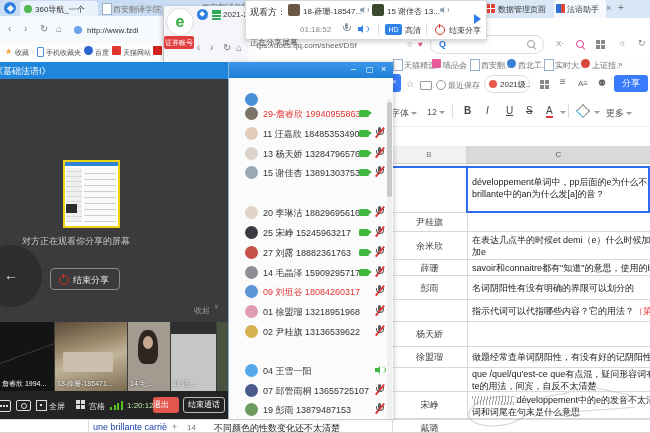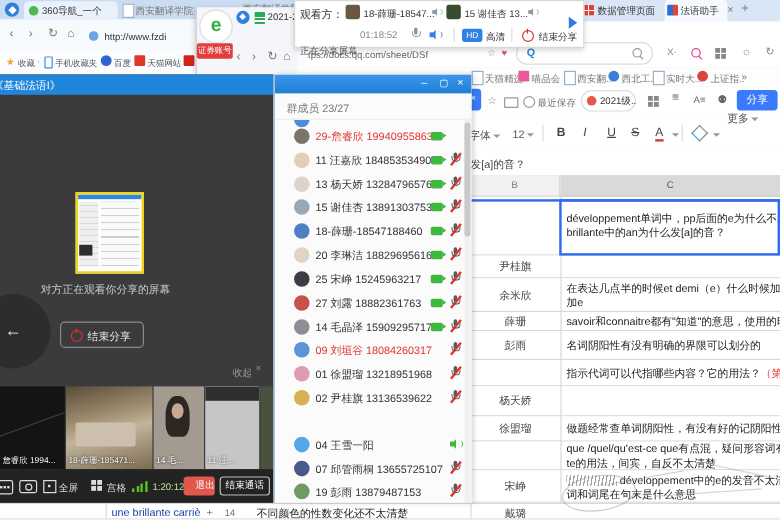--- a/index.html
+++ b/index.html
@@ -140,25 +140,22 @@
     <span class="vdiv" style="left:452px;top:104px;height:14px"></span>
     <span class="abs t10" style="left:464px;top:105px;font-weight:bold;color:#444">B</span>
     <span class="abs t10" style="left:486px;top:105px;font-style:italic;color:#444">I</span>
     <span class="abs t10" style="left:506px;top:105px;text-decoration:underline;color:#444">U</span>
     <span class="abs t10" style="left:526px;top:105px;text-decoration:line-through;color:#444">S</span>
     <span class="abs t10" style="left:546px;top:105px;color:#444;border-bottom:2px solid #e03434"><span>A</span></span>
     <i class="car abs" style="left:558px;top:111px"></i>
     <span class="vdiv" style="left:568px;top:104px;height:14px"></span>
     <span class="abs" style="left:578px;top:106px;width:8px;height:8px;background:#fff;border:1px solid #888;transform:rotate(45deg);border-bottom-color:#3ab0e0"></span>
     <i class="car abs" style="left:592px;top:111px"></i>
-    <span class="abs t9" style="left:606px;top:93px;color:#555"><span>更多</span><i class="car"></i></span>
-
-    <div class="abs" style="left:388px;top:126px;width:262px;height:20px;background:#fff;border-bottom:1px solid #e0e0e0">
-      <span class="abs t9" style="left:4px;top:5px;color:#444;white-space:nowrap">发[a]的音？</span>
-    </div>
+    <span class="abs t9" style="left:606px;top:107px;color:#555"><span>更多</span><i class="car"></i></span>
+
 
     <div class="abs" style="left:392px;top:146px;width:75px;height:18px;background:#f1f1f1;border:1px solid #d5d5d5;border-width:0 1px 1px 0;box-sizing:border-box;text-align:center">
       <span class="t8 gray" style="line-height:18px">B</span>
     </div>
     <div class="abs" style="left:467px;top:146px;width:183px;height:18px;background:#d9d9d9;border-bottom:1px solid #c5c5c5;box-sizing:border-box;text-align:center">
       <span class="t8" style="line-height:18px;color:#555">C</span>
     </div>
 
     <div class="srow" style="top:164px;height:4px"></div>
     <div class="srow" style="top:168px;height:45px">
@@ -305,21 +302,21 @@
     <div class="abs" style="left:0;top:0;width:228px;height:17px;background:#1f86dc">
       <span class="abs t9 white" style="left:-6px;top:3px;white-space:nowrap">《基础法语I》</span>
     </div>
 
     <div class="abs" style="left:63px;top:98px;width:53px;height:64px;border:2px solid #f0d414;background:#fff;overflow:hidden">
       <div class="abs" style="left:0;top:0;width:100%;height:4px;background:#2f86d8"></div>
       <div class="abs" style="left:1px;top:6px;width:16px;height:54px;background:repeating-linear-gradient(0deg,#d8d8d8 0 1px,transparent 1px 5px),#efefef"></div>
       <div class="abs" style="left:19px;top:6px;width:32px;height:54px;background:repeating-linear-gradient(0deg,#cfcfcf 0 1px,transparent 1px 6px),#fafafa"></div>
       <div class="abs" style="left:1px;top:42px;width:11px;height:9px;background:#2c2c2c"></div>
     </div>
-    <span class="abs t9" style="left:34px;top:173px;color:#c9c9c9;white-space:nowrap">对方正在观看你分享的屏幕</span>
+    <span class="abs t9" style="left:22px;top:173px;color:#c9c9c9;white-space:nowrap">对方正在观看你分享的屏幕</span>
 
     <div class="abs cir" style="left:-20px;top:183px;width:62px;height:62px;background:#2d2d2f">
       <span class="abs t10 white" style="left:24px;top:22px;font-size:14px;color:#e8e8e8">←</span>
     </div>
 
     <div class="abs" style="left:50px;top:206px;width:68px;height:20px;border:1px solid #8a8a8a;border-radius:4px">
       <span class="pwr" style="left:8px;top:6px"></span>
       <span class="abs t9" style="left:22px;top:5px;color:#e8e8e8">结束分享</span>
     </div>
 
@@ -352,38 +349,35 @@
       <span class="abs t8" style="left:49px;top:10px;color:#ddd">全屏</span>
       <span class="grd9 lt" style="left:76px;top:9px"></span>
       <span class="abs t8" style="left:89px;top:10px;color:#ddd">宫格</span>
       <span class="sig" style="left:110px;top:9px">
           <i></i>
           <i></i>
           <i></i>
           <i></i>
         </span>
       <span class="abs t8" style="left:127px;top:10px;color:#bfe39a">1:20:12</span>
-      <div class="abs" style="left:153px;top:6px;width:26px;height:16px;background:#e2574c;border-radius:3px;text-align:right">
+      <div class="abs" style="left:153px;top:6px;width:26px;height:16px;background:#e2574c;border-radius:3px;text-align:left">
         <span class="t8 white" style="line-height:16px">退出</span>
       </div>
       <div class="abs" style="left:183px;top:6px;width:42px;height:16px;border:1px solid #bbb;border-radius:3px;text-align:center;box-sizing:border-box">
         <span class="t8 white" style="line-height:14px">结束通话</span>
       </div>
     </div>
   </div>
 
   <div class="abs" style="left:228px;top:62px;width:164px;height:357px;background:#fbfbfb;border-left:1px solid #8fb6d8;box-shadow:2px 0 4px rgba(0,0,0,.15);overflow:hidden">
     <div class="abs" style="left:0;top:0;width:164px;height:16px;background:linear-gradient(#3b97ea,#1f7fd6)">
       <span class="abs t9 white" style="left:122px;top:2px">–</span>
       <span class="abs t8 white" style="left:137px;top:3px">▢</span>
       <span class="abs t9 white" style="left:152px;top:2px">×</span>
     </div>
-    <div class="abs" style="left:0;top:16px;width:164px;height:21px;background:#fbfbfb;border-bottom:1px solid #eee;z-index:2">
-      <span class="abs t9 gray" style="left:10px;top:6px">群成员 23/27</span>
-    </div>
 
     <span class="av" style="left:16px;top:31px;background:#4a90d9;z-index:1"></span>
 
     <div class="mrow" style="top:42px">
       <span class="av" style="left:16px;top:3px;background:#7d7468"></span>
       <span class="mname red">29-詹睿欣 19940955863</span>
       <span class="cam" style="left:130px;top:6px"></span>
     </div>
     <div class="mrow" style="top:62px">
       <span class="av" style="left:16px;top:3px;background:#e3cdb9"></span>
@@ -397,28 +391,20 @@
       <span class="av" style="left:16px;top:3px;background:#dcd3cb"></span>
       <span class="mname">13 杨天娇 13284796576</span>
       <span class="cam" style="left:130px;top:6px"></span>
       <span class="micm" style="left:146px;top:3px">
           <i></i>
         </span>
     </div>
     <div class="mrow" style="top:101px">
       <span class="av" style="left:16px;top:3px;background:#9aa7b5"></span>
       <span class="mname">15 谢佳杏 13891303753...</span>
-      <span class="cam" style="left:130px;top:6px"></span>
-      <span class="micm" style="left:146px;top:3px">
-          <i></i>
-        </span>
-    </div>
-    <div class="mrow" style="top:121px">
-      <span class="av" style="left:16px;top:3px;background:#4d7fc4"></span>
-      <span class="mname">18-薛珊-18547188460</span>
       <span class="cam" style="left:130px;top:6px"></span>
       <span class="micm" style="left:146px;top:3px">
           <i></i>
         </span>
     </div>
     <div class="mrow" style="top:141px">
       <span class="av" style="left:16px;top:3px;background:#e0d4c8"></span>
       <span class="mname">20 李琳洁 18829695616</span>
       <span class="cam" style="left:130px;top:6px"></span>
       <span class="micm" style="left:146px;top:3px">

